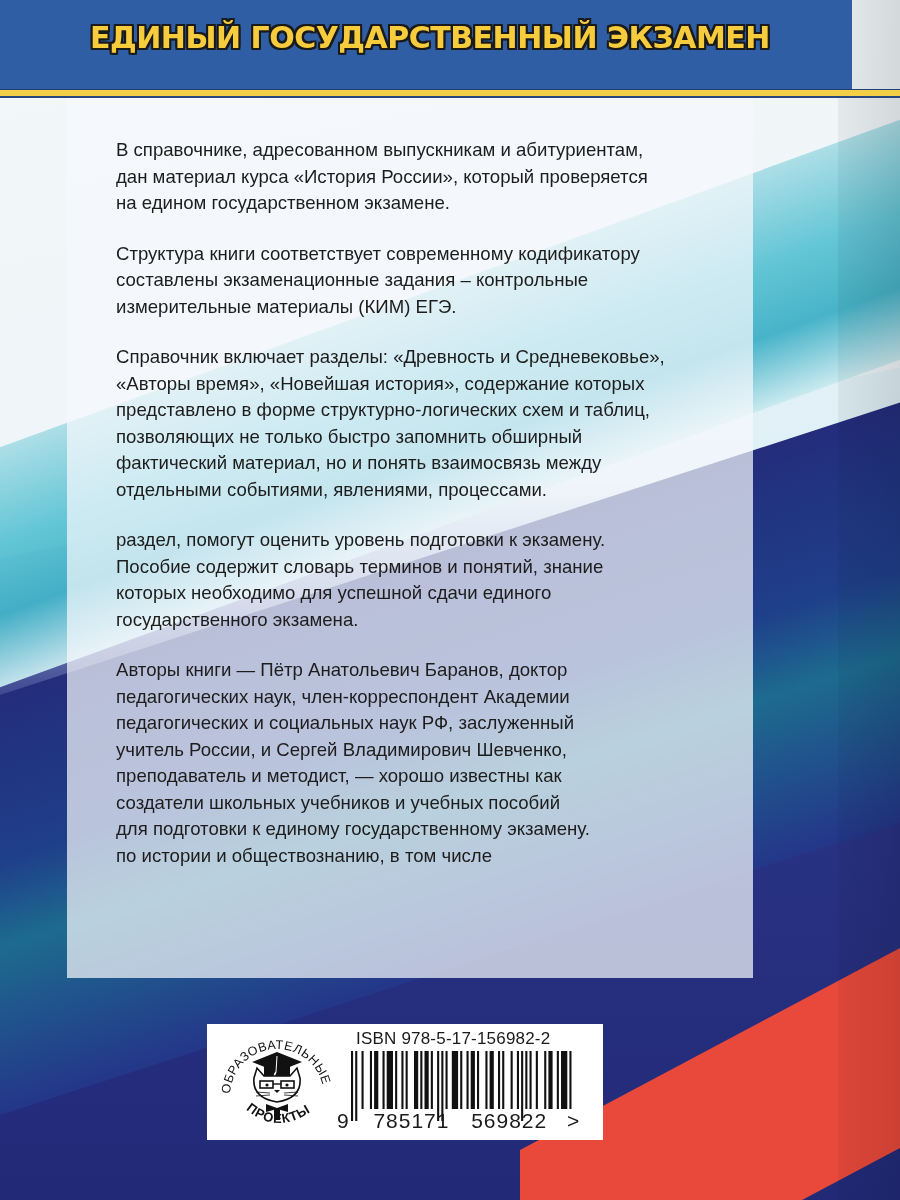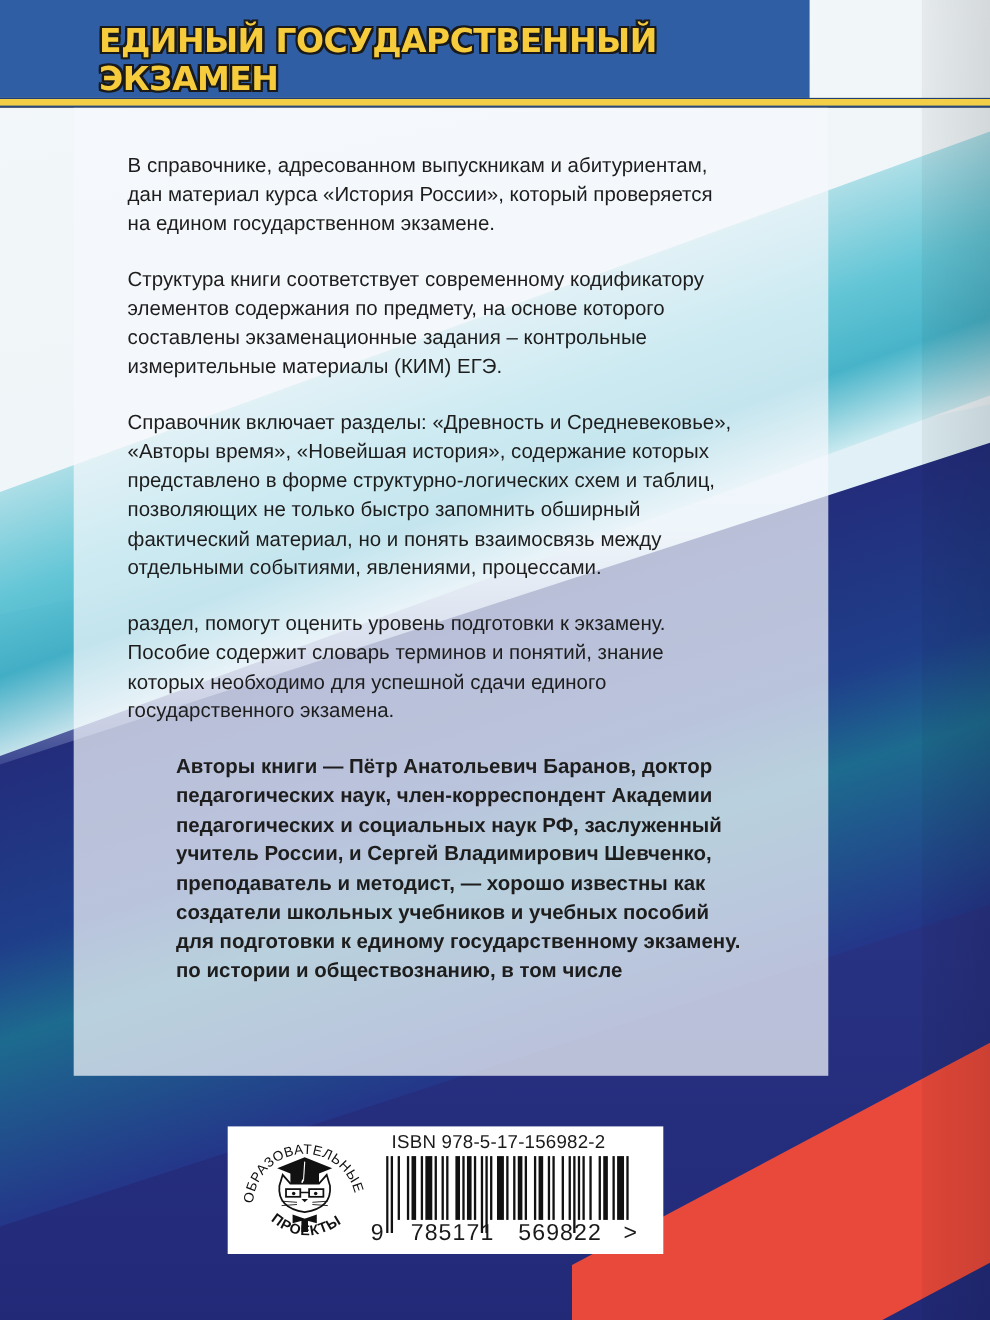--- a/index.html
+++ b/index.html
@@ -34,21 +34,21 @@
       position: absolute; left: 520px; top: 1150px; width: 600px; height: 200px;
       background: #e8493a;
       transform: skewY(-28deg); transform-origin: left top;
     }
     .bg-spine {
       position: absolute; right: 0; top: 0; width: 62px; height: 1200px;
       background: linear-gradient(90deg, rgba(0,0,0,0.05), rgba(0,0,0,0.12));
     }
     
     .header {
-      position: absolute; left: 0; top: 0; width: 736px; height: 92px;
+      position: absolute; left: 0; top: 0; width: 852px; height: 92px;
       background: #2f5ea4;
       text-decoration: underline;
     }
     .header-stripe {
       position: absolute; left: 0; top: 89px; width: 900px; height: 6px;
       background: #f3cf48;
       border-top: 1px solid #1f3f7a;
       border-bottom: 2px solid #27477e;
     }
     .header-title {
@@ -65,21 +65,21 @@
       background: rgba(245, 248, 252, 0.72);
     }
     .text {
       position: absolute; left: 116px; top: 137px; width: 640px;
       color: #1d1d1d;
       font-family: "Liberation Sans", sans-serif;
       font-size: 18.6px; line-height: 26.5px;
     }
     .text p { margin: 0 0 24px 0; font-stretch: condensed; }
     .text .line { display: block; white-space: nowrap; }
-    .text .bold { font-weight: bold; margin-left: 44px; }
+    .text .bold { font-weight: normal; }
     
     .barcode-box {
       position: absolute; left: 207px; top: 1024px; width: 396px; height: 116px;
       background: #ffffff;
     }
     .logo {
       position: absolute; left: 3px; top: 2px; width: 134px; height: 112px;
     }
     .isbn {
       position: absolute; left: 149px; top: 5px;
@@ -113,21 +113,20 @@
   <div class="panel"></div>
 
   <div class="text" id="text-body">
       <p>
         <span class="line">В справочнике, адресованном выпускникам и абитуриентам,</span>
         <span class="line">дан материал курса «История России», который проверяется</span>
         <span class="line">на едином государственном экзамене.</span>
       </p>
       <p>
         <span class="line">Структура книги соответствует современному кодификатору</span>
-        <span class="line">элементов содержания по предмету, на основе которого</span>
         <span class="line">составлены экзаменационные задания – контрольные</span>
         <span class="line">измерительные материалы (КИМ) ЕГЭ.</span>
       </p>
       <p>
         <span class="line">Справочник включает разделы: «Древность и Средневековье»,</span>
         <span class="line">«Авторы время», «Новейшая история», содержание которых</span>
         <span class="line">представлено в форме структурно-логических схем и таблиц,</span>
         <span class="line">позволяющих не только быстро запомнить обширный</span>
         <span class="line">фактический материал, но и понять взаимосвязь между</span>
         <span class="line">отдельными событиями, явлениями, процессами.</span>

